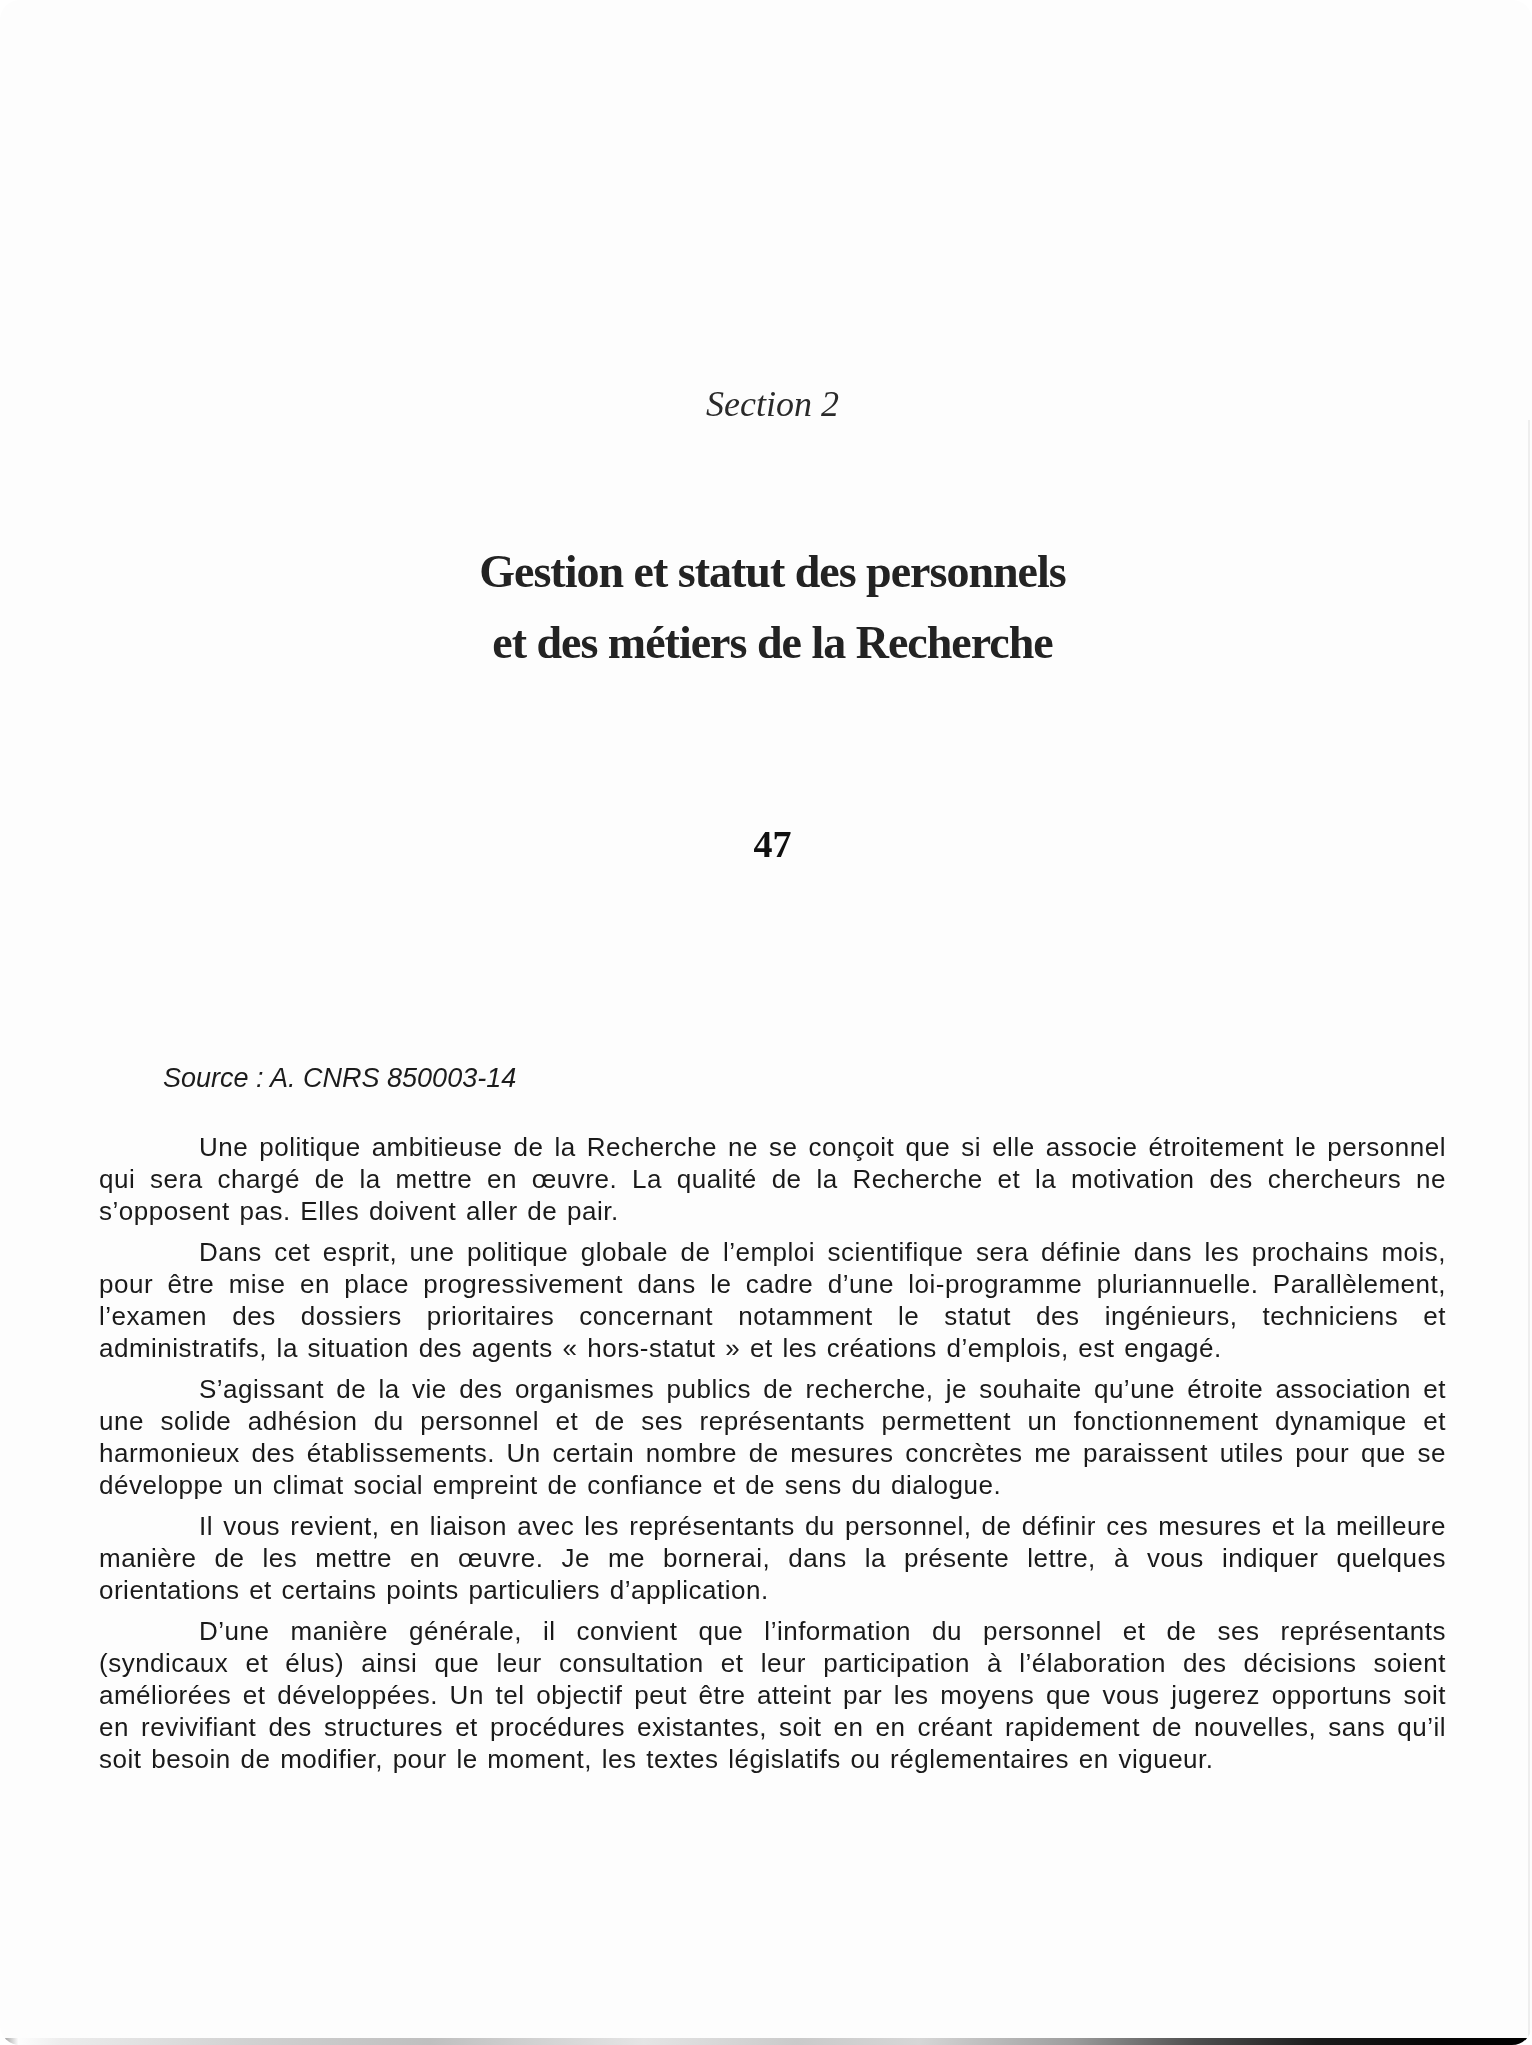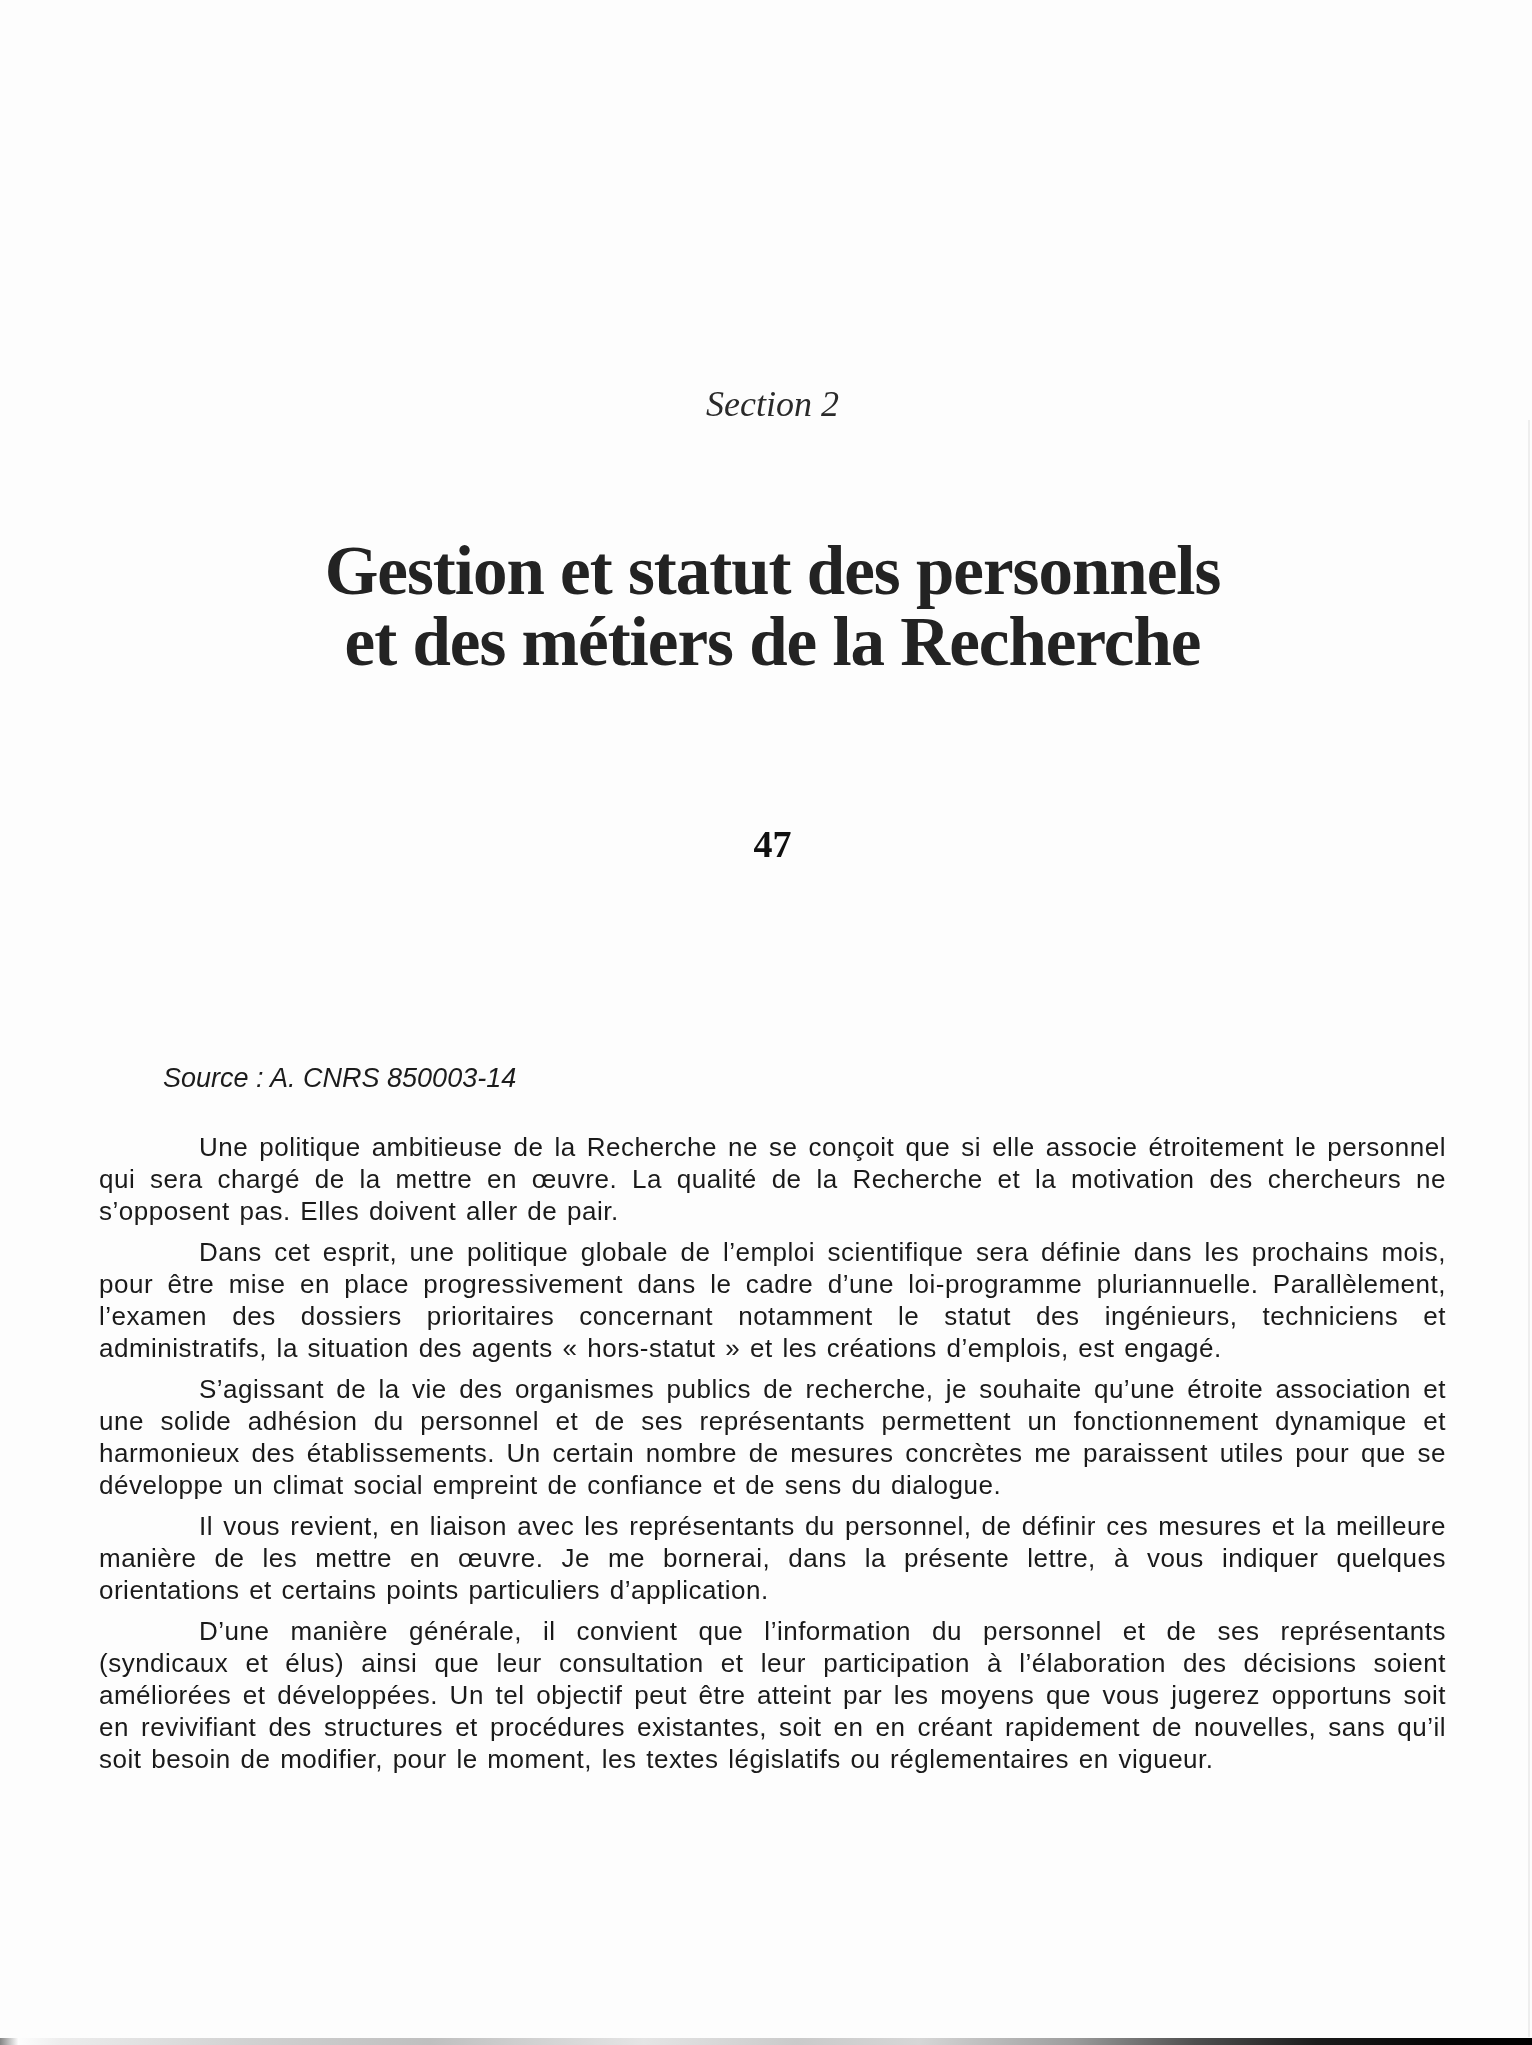--- a/index.html
+++ b/index.html
@@ -4,39 +4,40 @@
 <style>
   html, body { margin: 0; padding: 0; background: #ffffff; }
 
   .page {
     position: relative;
     width: 1532px;
     height: 2045px;
     background: #fdfdfd;
     overflow: hidden;
     color: #1a1a1a;
+    border-radius: 20px;
   }
 
   
   .col { position: absolute; left: 90px; width: 1365px; text-align: center; }
 
   .section-label {
     top: 383px;
     font-family: "Liberation Serif", serif;
     font-style: italic;
     font-size: 36px;
     color: #2a2a2a;
   }
 
   .chapter-title {
     top: 536px;
     margin: 0;
     font-family: "Liberation Serif", serif;
     font-weight: 700;
-    font-size: 69px;
+    font-size: 46px;
     line-height: 71px;
     letter-spacing: -1px;
     color: #232323;
   }
   .chapter-title .line { display: block; }
 
   .doc-number {
     top: 822px;
     font-family: "Liberation Serif", serif;
     font-weight: 700;

